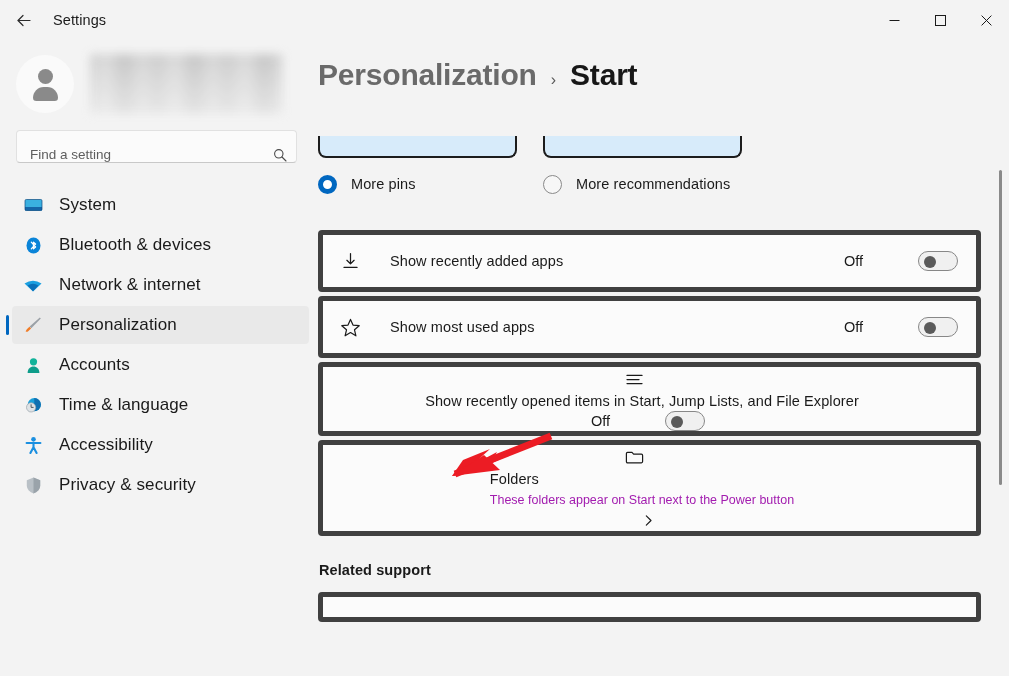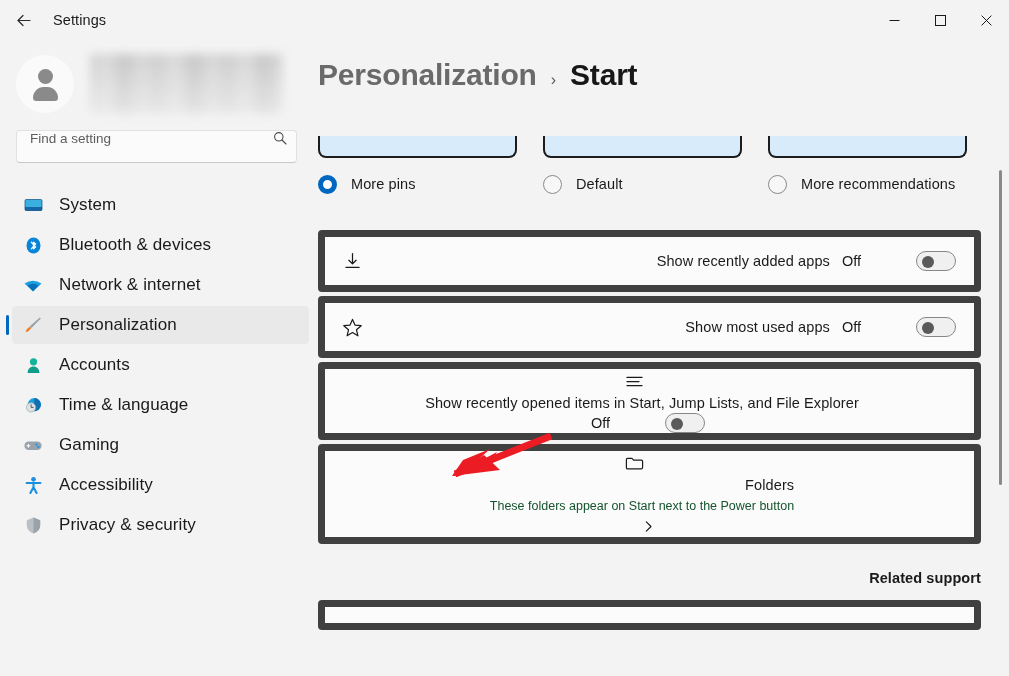--- a/index.html
+++ b/index.html
@@ -122,21 +122,21 @@
   }
 
   .search-wrap { padding: 16px 16px 0 16px; }
   .search-box {
     height: 33px;
     background: #fbfbfb;
     border: 1px solid #e1e1e1;
     border-bottom-color: #c8c8c8;
     border-radius: 4px;
     display: flex;
-    align-items: flex-start;
+    align-items: flex-end;
     padding: 0 9px 0 13px;
     cursor: text;
     gap: 16px;
   }
   .search-box .ph {
     flex: 1;
     font-size: 13.5px;
     color: #5d5d5d;
   }
   .search-box .s-icon { display: flex; align-items: center; }
@@ -206,21 +206,20 @@
     font-size: 30px;
     font-weight: bold;
     color: #171717;
     letter-spacing: -.2px;
   }
 
   .scroll-area {
     position: absolute;
     inset: 0;
     padding: 0 28px 0 5px;
-    text-align: right;
   }
 
   
   .preview-row {
     display: flex;
     gap: 26px;
     padding-top: 96px;
   }
   .preview-col { width: 199px; }
   .preview-card {
@@ -254,21 +253,21 @@
     font-size: 14.5px;
     color: #1a1a1a;
     line-height: 20px;
     letter-spacing: .1px;
   }
 
   
   .cards { margin-top: 36px; }
   .card {
     background: #fbfbfb;
-    border: 7px solid #404040;
+    border: 5px solid #404040;
     border-radius: 4px;
     margin-bottom: 4px;
     display: flex;
     align-items: center;
     padding: 0 18px 0 15px;
     min-height: 62px;
     cursor: default;
   }
   .card.clickable { cursor: pointer; }
   .card.tall { min-height: 70px; flex-direction: column; }
@@ -280,21 +279,21 @@
   }
   .card-text { flex: 1 1 auto; padding-right: 12px; }
   .card-title {
     font-size: 14.5px;
     color: #1a1a1a;
     line-height: 20px;
     letter-spacing: .1px;
   }
   .card-sub {
     font-size: 12.5px;
-    color: #14532d;
+    color: #a21caf;
     margin-top: 3px;
     line-height: 17px;
   }
   .card-right {
     display: flex;
     align-items: center;
     flex: 0 0 auto;
     gap: 41px;
   }
   .off-label {
@@ -468,31 +467,20 @@
             <svg width="19" height="19" viewBox="0 0 19 19">
               <circle cx="10.3" cy="8.6" r="6.6" fill="#1a9fd8"></circle>
               <path d="M10.3 2 A6.6 6.6 0 0 1 10.3 15.2 Z" fill="#0f6fb0"></path>
               <circle cx="7.1" cy="11.4" r="4.6" fill="#dfe3e6" stroke="#9aa3aa" stroke-width=".7"></circle>
               <path d="M7.1 8.7 V11.4 H9.2" fill="none" stroke="#50595f" stroke-width="1" stroke-linecap="round"></path>
             </svg>
           </span>
           <span class="nav-label">Time &amp; language</span>
         </div>
 
-        <div class="nav-item">
-          <span class="nav-icon">
-            <svg width="20" height="19" viewBox="0 0 20 19">
-              <rect x="1.4" y="5.6" width="17.2" height="8.4" rx="4.2" fill="#9aa3ab"></rect>
-              <path d="M5.4 8.3 V11.3 M3.9 9.8 H6.9" stroke="#fff" stroke-width="1.1" stroke-linecap="round"></path>
-              <circle cx="13.4" cy="8.6" r="1.15" fill="#2a8fd8"></circle>
-              <circle cx="15.4" cy="11" r="1.15" fill="#2a8fd8"></circle>
-            </svg>
-          </span>
-          <span class="nav-label">Gaming</span>
-        </div>
 
         <div class="nav-item">
           <span class="nav-icon">
             <svg width="19" height="19" viewBox="0 0 19 19">
               <circle cx="9.5" cy="3.3" r="2.3" fill="#1a8fe0"></circle>
               <path d="M2.6 7 H16.4" stroke="#1a8fe0" stroke-width="2.1" stroke-linecap="round"></path>
               <path d="M9.5 6.6 V11.2 M9.5 11.2 L6.4 17 M9.5 11.2 L12.6 17" stroke="#1a8fe0" stroke-width="2.1" stroke-linecap="round" fill="none"></path>
             </svg>
           </span>
           <span class="nav-label">Accessibility</span>
@@ -525,27 +513,20 @@
         <div class="preview-row">
 
           <div class="preview-col">
             <div class="preview-card"></div>
             <div class="radio-row">
               <span class="radio checked"></span>
               <span class="radio-label">More pins</span>
             </div>
           </div>
 
-          <div class="preview-col">
-            <div class="preview-card"></div>
-            <div class="radio-row">
-              <span class="radio"></span>
-              <span class="radio-label">Default</span>
-            </div>
-          </div>
 
           <div class="preview-col">
             <div class="preview-card"></div>
             <div class="radio-row">
               <span class="radio"></span>
               <span class="radio-label">More recommendations</span>
             </div>
           </div>
 
         </div>

